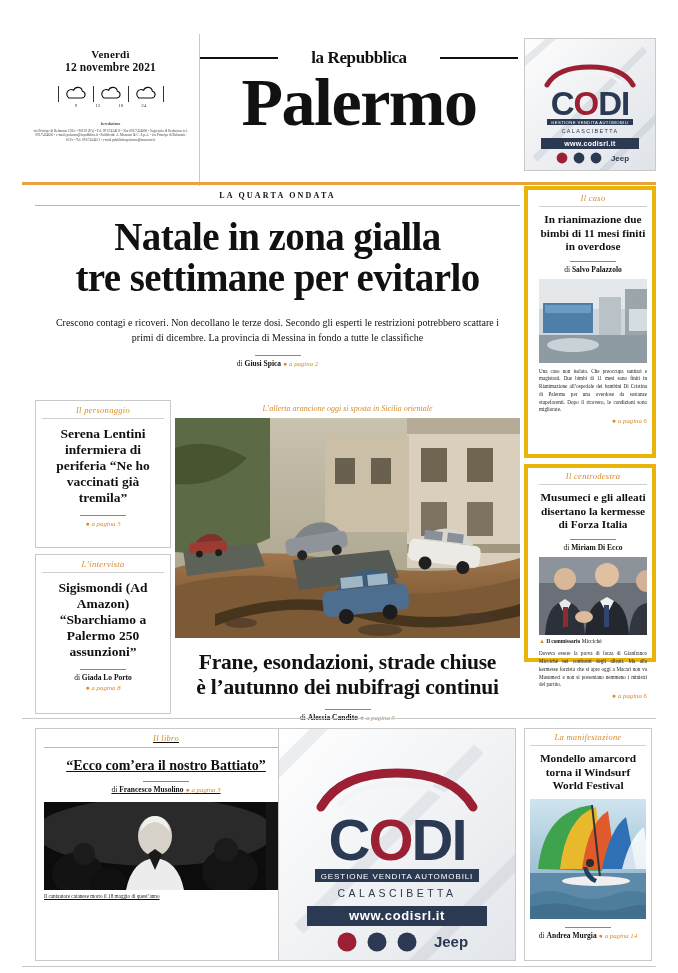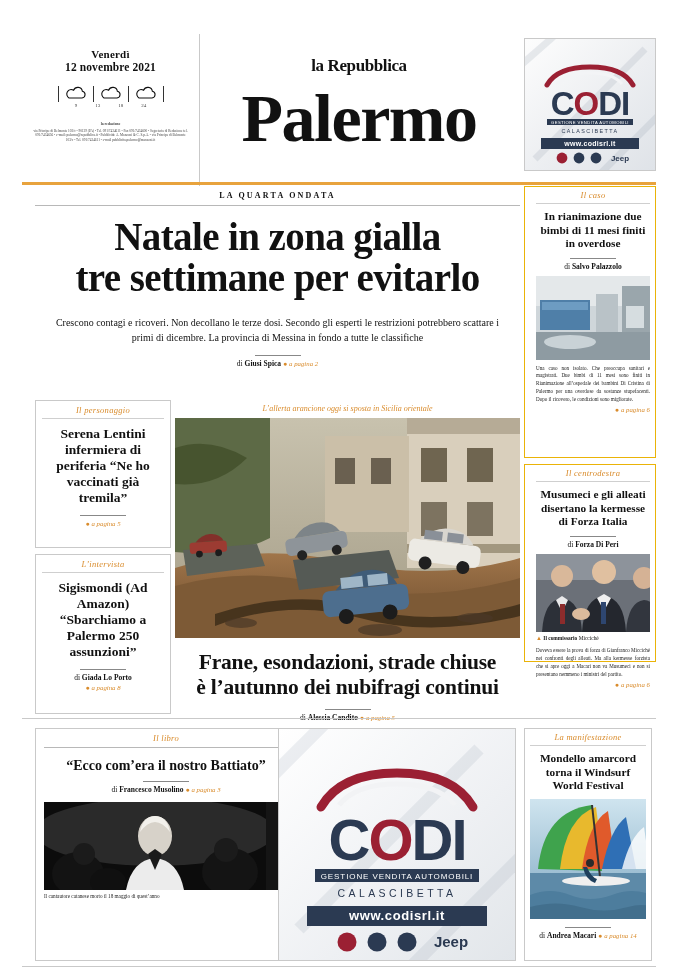--- a/index.html
+++ b/index.html
@@ -24,21 +24,21 @@
   .date{font-weight:bold;font-size:11.5px;text-align:center;margin-top:1px;letter-spacing:.1px;}
   .weather{display:flex;justify-content:center;align-items:flex-end;gap:0;margin-top:12px;}
   .wsep{width:1px;height:16px;background:#333;margin:0 6px;}
   .wicon{position:relative;width:22px;height:17px;}
   .wicon svg{display:block;}
   .wtimes{display:flex;justify-content:center;gap:18px;font-size:5px;margin-top:1px;color:#444;}
   .colophon{margin:14px 10px 0 10px;font-size:3.4px;line-height:1.45;text-align:center;color:#444;}
   .colophon .ctitle{font-weight:bold;font-size:3.8px;display:block;margin-bottom:1px;}
 
   .logoblock{position:absolute;left:178px;top:0;right:138px;height:152px;}
-  .repub-wrap{display:flex;align-items:center;justify-content:center;margin-top:14px;gap:8px;flex-direction:column;}
+  .repub-wrap{display:flex;align-items:center;justify-content:space-between;margin-top:14px;gap:8px;}
   .repub-line{height:2px;background:#111;flex:1;max-width:78px;}
   .repub{font-weight:bold;font-size:17px;letter-spacing:-.4px;white-space:nowrap;}
   .palermo{font-size:68px;font-weight:bold;text-align:center;line-height:.95;
            letter-spacing:-1.5px;margin-top:2px;}
 
   
   .adtop{position:absolute;left:524px;top:38px;width:132px;height:133px;
          border:1px solid #c9c9c9;box-sizing:border-box;background:#f4f5f7;overflow:hidden;}
 
   .orangebar{position:absolute;left:22px;top:182px;width:634px;height:3px;background:#e8a33d;}
@@ -59,32 +59,32 @@
 
   
   .photostory{position:absolute;left:175px;top:400px;width:345px;}
   .photocap{font-style:italic;color:#d98b2b;font-size:8px;text-align:center;padding:4px 0 5px 0;}
   .bigphoto{width:345px;height:220px;position:relative;overflow:hidden;background:#6d7a63;}
   .photostory h2{margin:12px 0 0 0;text-align:center;font-size:21.5px;line-height:1.17;
                  font-weight:bold;letter-spacing:-.2px;}
 
   
   .rightcol{position:absolute;left:524px;top:186px;width:132px;}
-  .rbox{border:1px solid #eab308;box-sizing:border-box;background:#fff;padding:3px 5px 6px 11px;}
+  .rbox{border:4px solid #eab308;box-sizing:border-box;background:#fff;padding:3px 5px 6px 11px;}
   .rbox h3{margin:6px 0 0 0;font-size:11.3px;line-height:1.2;text-align:center;font-weight:bold;}
   .rbody{font-size:5.1px;line-height:1.52;text-align:justify;margin-top:5px;color:#222;
          hyphens:auto;}
   .rphoto{width:100%;height:84px;overflow:hidden;position:relative;margin-top:5px;background:#9aa6ad;}
   .capline{font-size:5.4px;margin-top:3px;line-height:1.3;}
   .capline .tri{color:#d98b2b;font-size:6px;}
   .capline b{font-weight:bold;}
 
   
   .bottomleft{position:absolute;left:35px;top:728px;width:262px;
-              border:1px solid #c9c9c9;box-sizing:border-box;background:#fff;padding:4px 8px 6px 8px;}
+              border:1px solid #c9c9c9;box-sizing:border-box;background:#fff;padding:4px 8px 6px 8px;text-decoration:underline;}
   .bottomleft h3{margin:9px 0 0 0;text-align:center;font-size:14px;line-height:1.22;font-weight:bold;}
   .bphoto{width:100%;height:82px;margin-top:8px;background:#151515;overflow:hidden;position:relative;}
   .bcap{font-size:5.2px;margin-top:3px;text-align:left;color:#222;}
 
   .adbottom{position:absolute;left:278px;top:728px;width:238px;height:233px;
             border:1px solid #c9c9c9;box-sizing:border-box;background:#fff;overflow:hidden;}
 
   .bottomright{position:absolute;left:524px;top:728px;width:128px;
                border:1px solid #c9c9c9;box-sizing:border-box;background:#fff;padding:3px 5px 6px 5px;}
   .bottomright h3{margin:6px 0 0 0;font-size:11.3px;line-height:1.2;text-align:center;font-weight:bold;}
@@ -357,21 +357,21 @@
       </div>
     </div>
 
     <div class="rbox" style="height:198px;margin-top:6px;">
       <div class="kicker">Il centrodestra</div>
       <div class="hairline" style="margin-top:3px;"></div>
       <h3>Musumeci e gli alleati disertano la kermesse di Forza Italia</h3>
       <div class="shortrule" style="margin-top:7px;"></div>
       <div class="byline">
         <span>di</span>
-        <b>Forza Di Peri</b>
+        <b>Miriam Di Ecco</b>
       </div>
 
       <div class="rphoto" style="height:78px;">
         <svg width="122" height="78" viewBox="0 0 122 78">
           <rect width="122" height="78" fill="#6b7078"></rect>
           <rect x="0" y="0" width="122" height="26" fill="#8d939b"></rect>
 
           <circle cx="26" cy="22" r="11" fill="#d9b89a"></circle>
           <path d="M6 78 q2 -32 20 -34 q18 2 20 34 z" fill="#2c3038"></path>
           <path d="M20 46 l6 12 l6 -12 l-6 -4 z" fill="#e9e9ea"></path>
@@ -500,21 +500,21 @@
         <path d="M57 68 q4 10 10 12 l-2 4 q-10 -4 -12 -16 z" fill="#1f3f5c"></path>
 
         <path d="M0 96 q20 -8 40 0 q20 8 42 0 q20 -8 40 0 v24 h-122 z" fill="#4d7d9d"></path>
         <path d="M0 108 q26 -7 50 0 q24 7 48 0 q14 -4 24 0 v12 h-122 z" fill="#426f8d"></path>
       </svg>
     </div>
 
     <div class="shortrule" style="margin-top:8px;"></div>
     <div class="byline">
       <span>di</span>
-      <b>Andrea Macari</b>
+      <b>Andrea Murgia</b>
       <span class="dotty">●</span>
       <span class="pagref">a pagina 14</span>
     </div>
   </div>
 
   <div class="framerule" style="left:22px;top:718px;width:634px;height:1px;"></div>
   <div class="framerule" style="left:22px;top:966px;width:634px;height:1px;"></div>
 
 </div>
 

